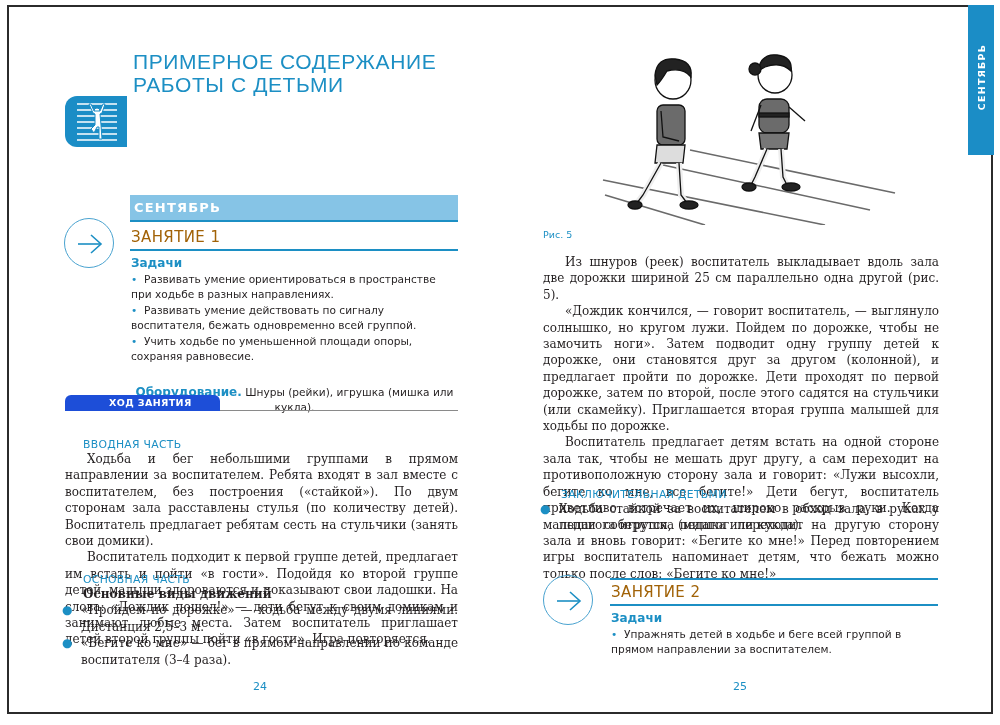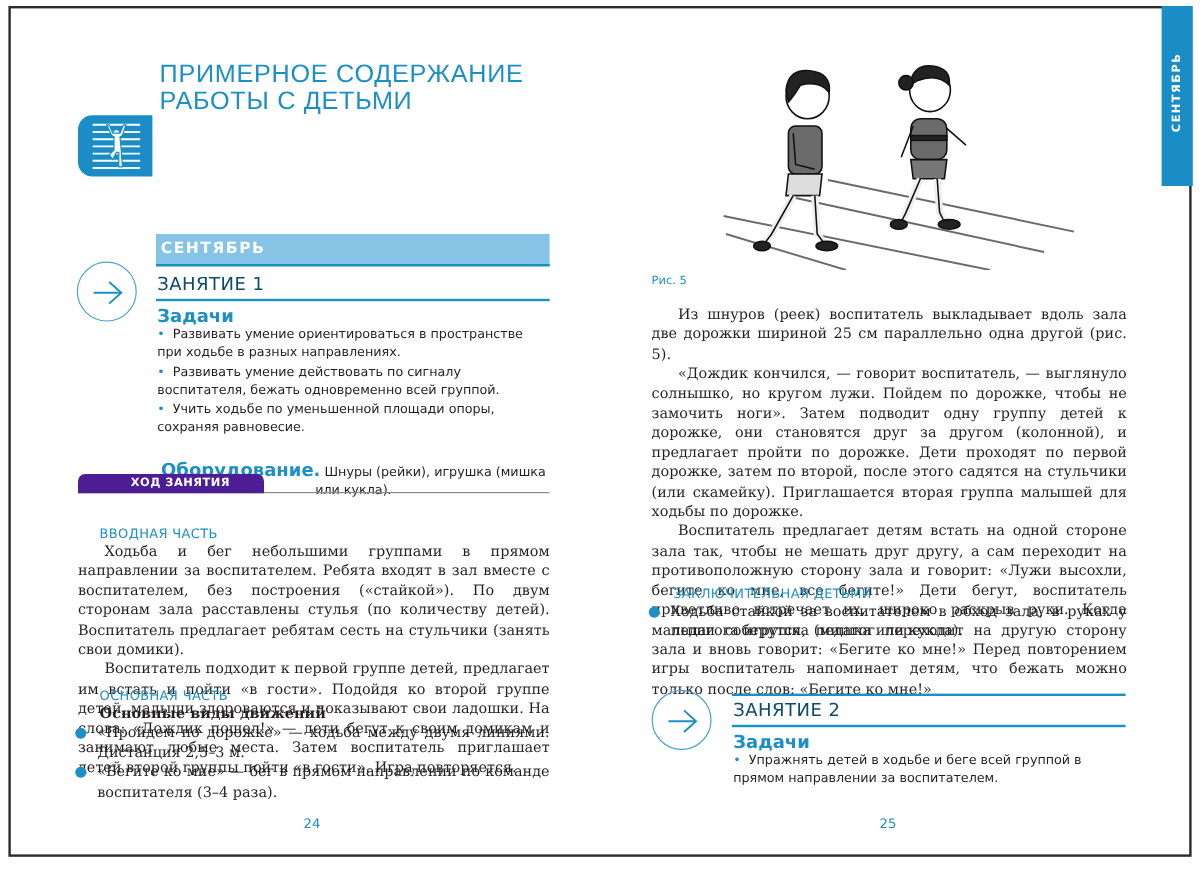--- a/index.html
+++ b/index.html
@@ -12,34 +12,34 @@
   .page-title { position: absolute; left: 133px; top: 50px; font-family: "Liberation Sans", sans-serif; font-size: 21px; line-height: 23px; color: #1c8fc4; letter-spacing: 0.6px; font-weight: normal; }
   .icon-box { position: absolute; left: 65px; top: 96px; width: 62px; height: 51px; background: #1b8dc6; border-radius: 12px 0 0 12px; }
   .icon-box svg { position: absolute; left: 12px; top: 5px; }
 
   .month-band { position: absolute; left: 130px; top: 195px; width: 328px; height: 27px; background: #86c4e6; border-bottom: 2px solid #1c8fc4; }
   .month-band span { position: absolute; left: 4px; top: 5px; font-family: "DejaVu Sans", sans-serif; font-weight: bold; font-size: 13px; letter-spacing: 1.2px; color: #ffffff; }
 
   .circle-arrow { position: absolute; width: 50px; height: 50px; border: 1.3px solid #4aa3d0; border-radius: 50%; }
   .circle-arrow svg { position: absolute; left: 12px; top: 14px; }
 
-  .lesson-title { position: absolute; font-family: "DejaVu Sans", sans-serif; font-size: 15px; color: #0c4a6e; letter-spacing: 0.4px; }
+  .lesson-title { position: absolute; font-family: "DejaVu Sans", sans-serif; font-size: 15px; color: #a16207; letter-spacing: 0.4px; }
   .rule { position: absolute; height: 2px; background: #1c8fc4; }
 
   .sans { font-family: "DejaVu Sans", sans-serif; font-size: 10.6px; line-height: 15.5px; color: #231f20; }
   .serif { font-family: "DejaVu Serif", serif; font-size: 12px; line-height: 16.4px; color: #231f20; text-align: justify; }
-  .sub-h { font-family: "DejaVu Sans", sans-serif; font-weight: bold; font-size: 15px; color: #1c8fc4; }
+  .sub-h { font-family: "DejaVu Sans", sans-serif; font-weight: bold; font-size: 12px; color: #1c8fc4; }
   .part-h { font-family: "DejaVu Sans", sans-serif; font-size: 10.8px; color: #1c8fc4; letter-spacing: 0.3px; }
   .bullet-dot { color: #1c8fc4; }
   .indent { text-indent: 22px; }
 
   .block { position: absolute; }
 
   .tab-strip { position: absolute; left: 65px; top: 395px; width: 393px; height: 16px; border-bottom: 1px solid #8a8a8a; }
-  .tab { position: absolute; left: 0; top: 0; width: 155px; height: 16px; background: #4c1d95; border-radius: 6px 6px 0 0; }
+  .tab { position: absolute; left: 0; top: 0; width: 155px; height: 16px; background: #1d4ed8; border-radius: 6px 6px 0 0; }
   .tab span { position: absolute; left: 44px; top: 2px; font-family: "DejaVu Sans", sans-serif; font-weight: bold; font-size: 9.5px; color: #ffffff; letter-spacing: 0.4px; }
 
   .list-serif { list-style: none; }
   .list-serif li { position: relative; padding-left: 16px; }
   .list-serif li .dot { position: absolute; left: -3px; top: 0; color: #1c8fc4; font-family: "DejaVu Sans", sans-serif; }
 
   .page-num { position: absolute; font-family: "DejaVu Sans", sans-serif; font-size: 11px; color: #1c8fc4; }
 
   
   .side-tab { position: absolute; left: 968px; top: 5px; width: 26px; height: 150px; background: #1b8dc6; }

